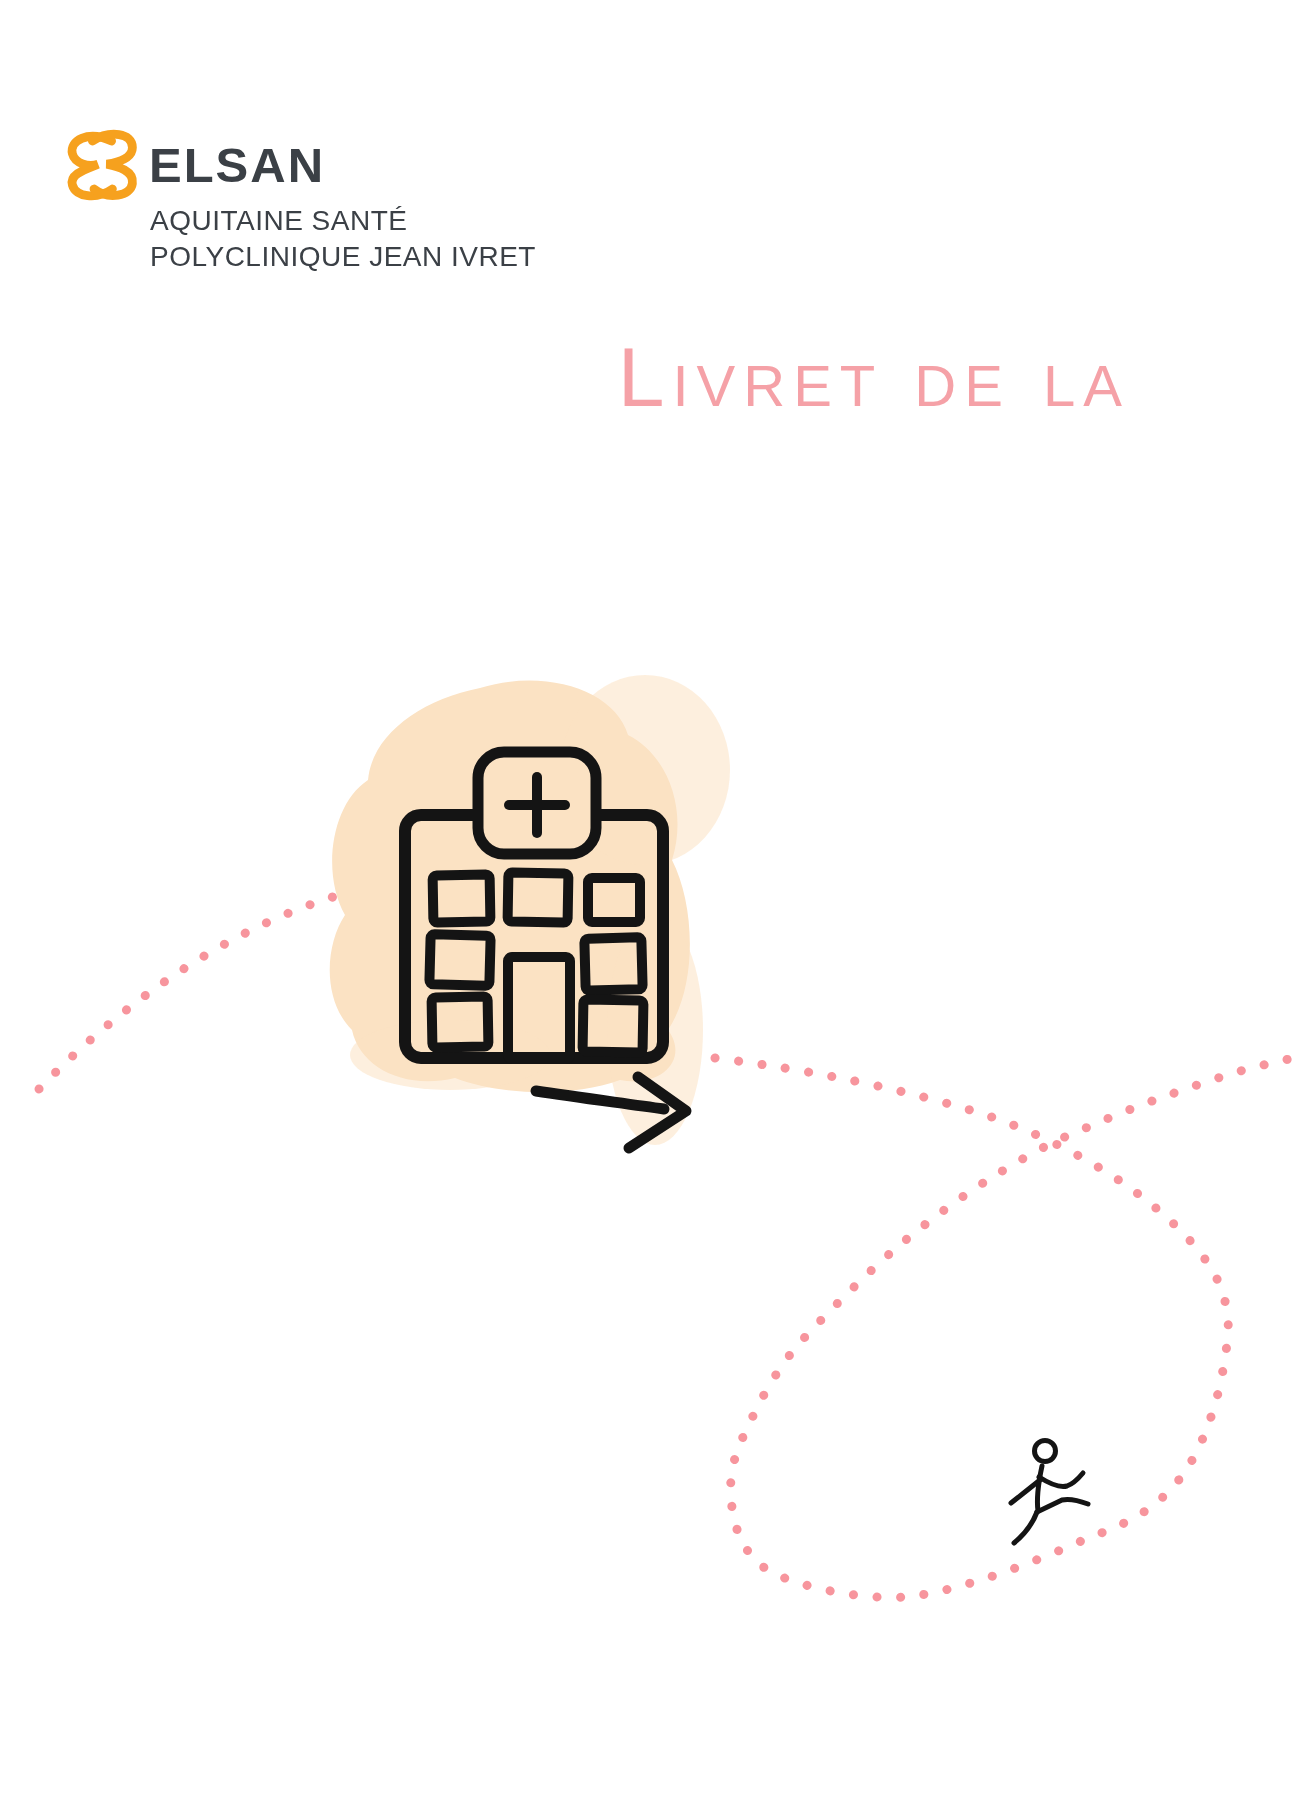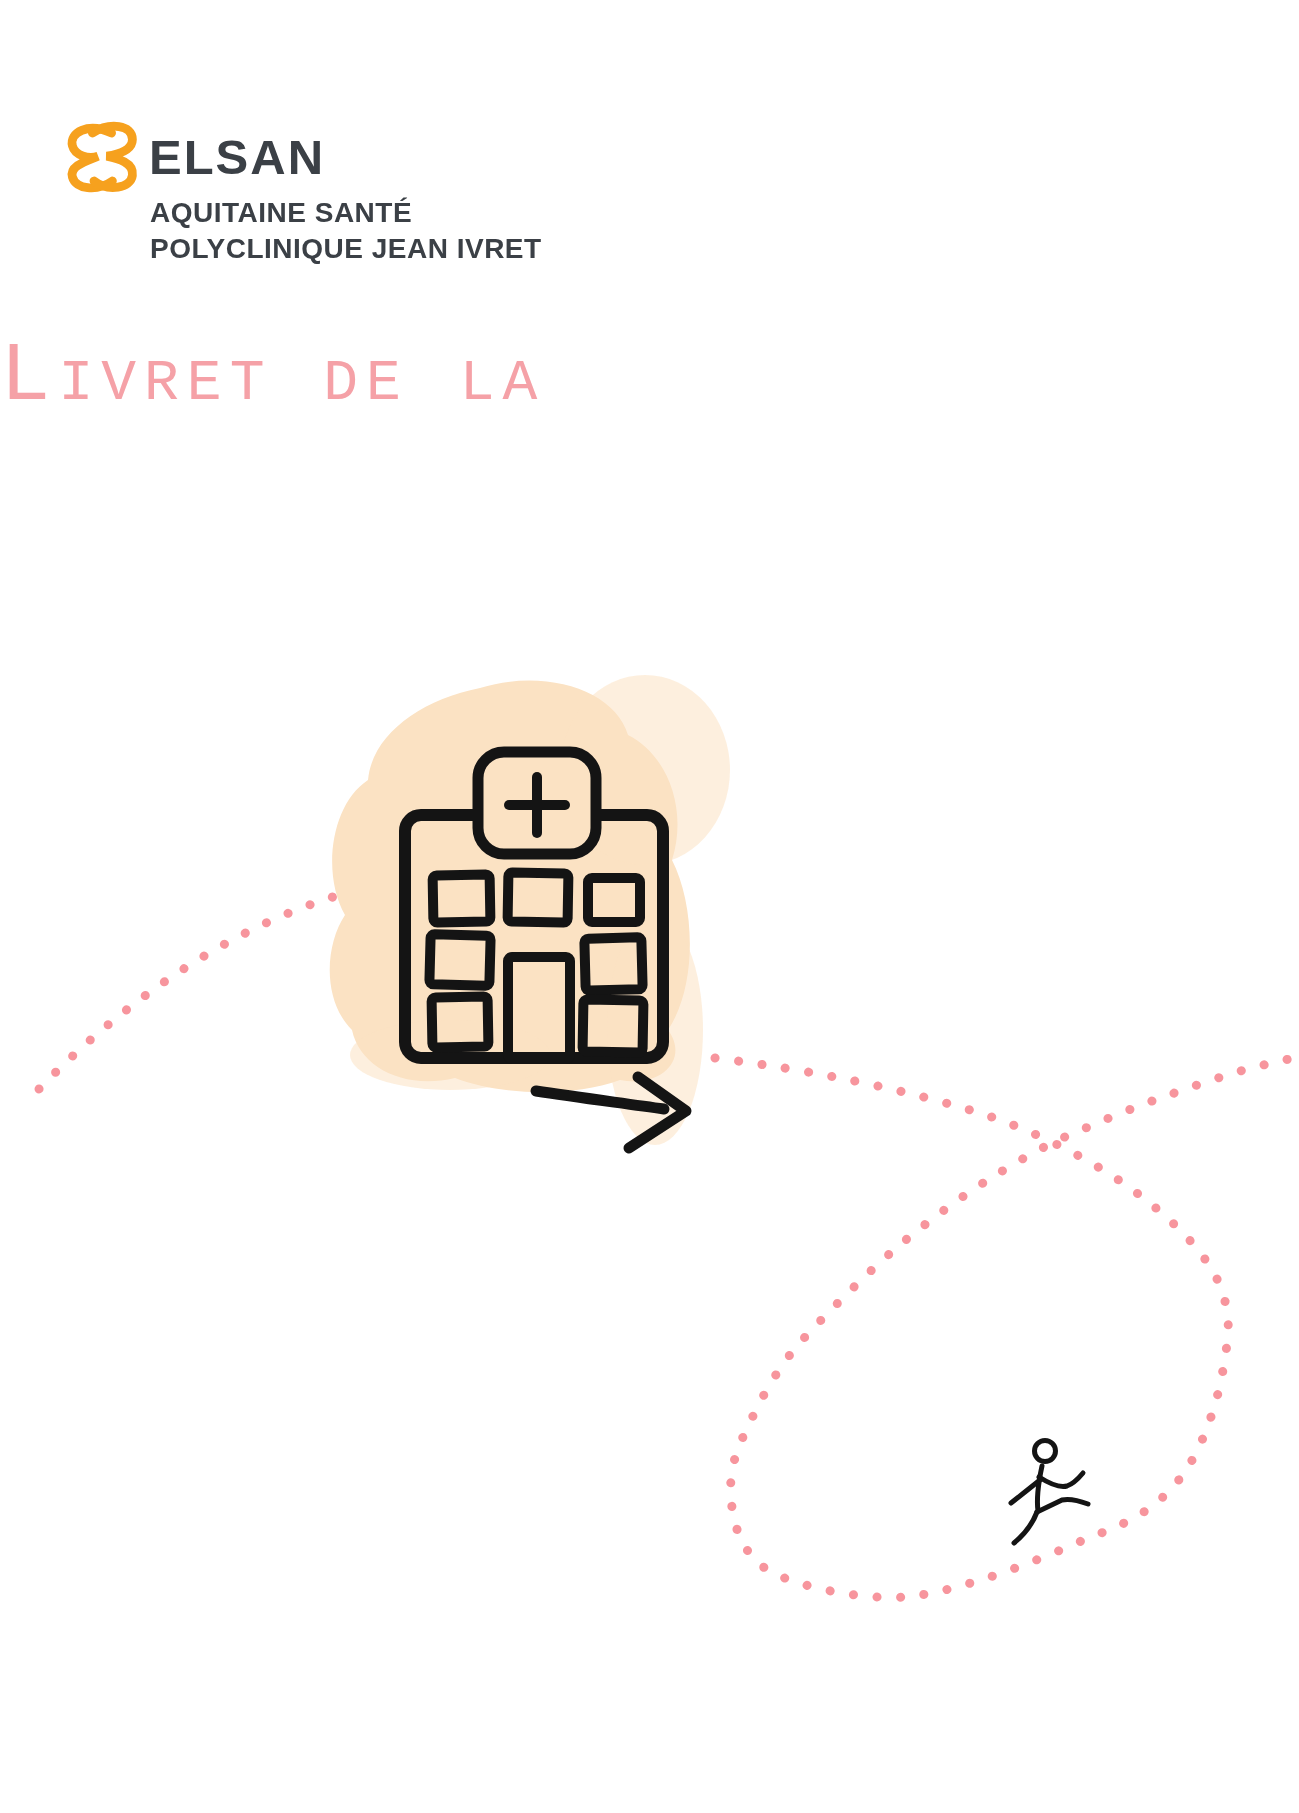--- a/index.html
+++ b/index.html
@@ -5,42 +5,42 @@
   html,body{margin:0;padding:0;}
   body{
     width:1299px;height:1813px;
     background:var(--background,#fff);
     font-family:"Liberation Sans", sans-serif;
     position:relative;overflow:hidden;
   }
   .page{position:absolute;inset:0;}
 
   
-  .brand{position:absolute;left:0;top:7px;width:700px;height:300px;}
+  .brand{position:absolute;left:0;top:15px;width:700px;height:300px;}
   .brand-icon{position:absolute;left:62px;top:112px;width:80px;height:76px;}
   .brand-icon path{fill:none;stroke:var(--accent-orange,#F6A11E);stroke-width:11;stroke-linecap:round;}
   .brand-name{
     position:absolute;left:149px;top:122px;
     font-size:49px;font-weight:700;letter-spacing:2px;
     color:var(--dark-text,#3B4046);
   }
   .brand-sub{
     position:absolute;left:150px;
-    font-size:28px;font-weight:700;letter-spacing:0.5px;
+    font-size:28px;font-weight:400;letter-spacing:0.5px;
     color:var(--dark-text,#3B4046);
     text-align:center;
   }
   .brand-sub.l1{top:190px;}
   .brand-sub.l2{top:226px;}
 
   
   .title{
     position:absolute;left:0;top:318px;width:1130px;
-    text-align:left;color:var(--title-pink,#F5A1A7);
-    letter-spacing:8px;word-spacing:8px;line-height:118px;font-family:Liberation Mono, monospace;
+    text-align:right;color:var(--title-pink,#F5A1A7);
+    letter-spacing:8px;word-spacing:8px;line-height:118px;
   }
   .title .cap{font-size:84px;}
   .title .rest{font-size:58px;}
 
   
   .scene{position:absolute;left:0;top:0;width:1299px;height:1813px;}
   .dots{fill:none;stroke:var(--dot-pink,#F7959D);stroke-width:9;stroke-linecap:round;stroke-dasharray:0.1 23.5;}
   .blob{fill:var(--peach,#FBE2C3);stroke:none;}
   .blob.soft{opacity:0.55;}
   .ink{fill:none;stroke:var(--ink,#141414);stroke-linecap:round;stroke-linejoin:round;}

